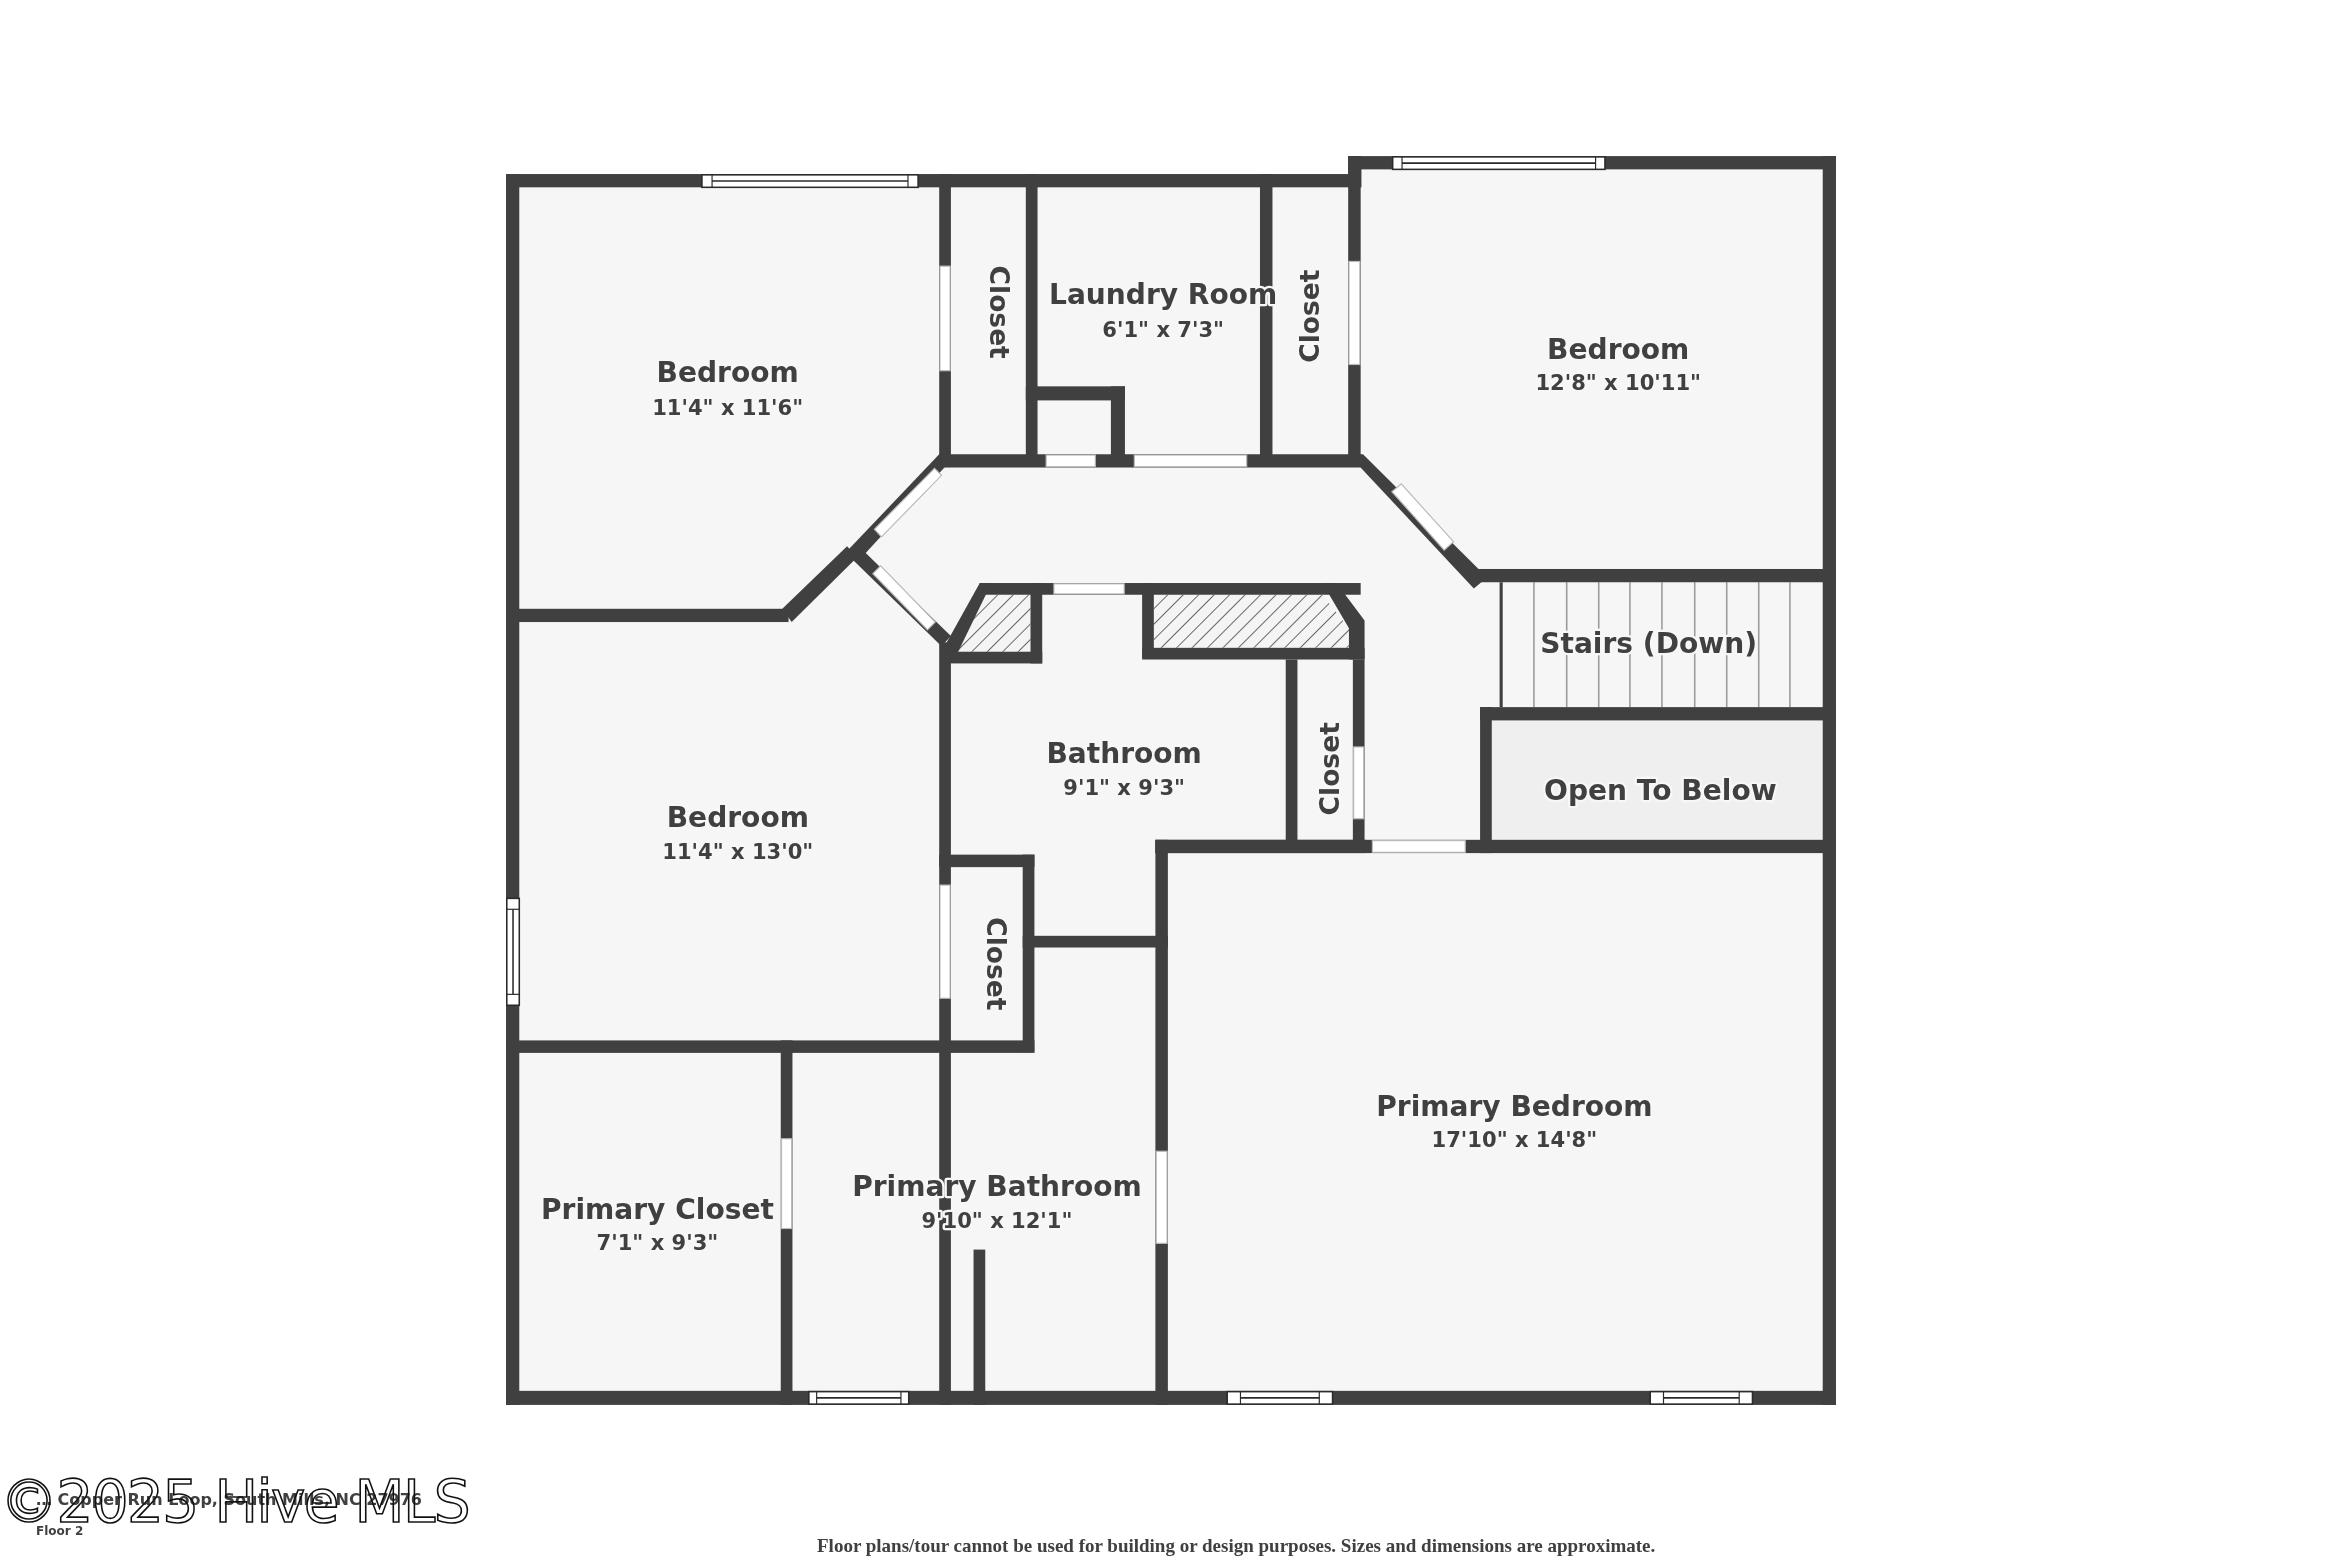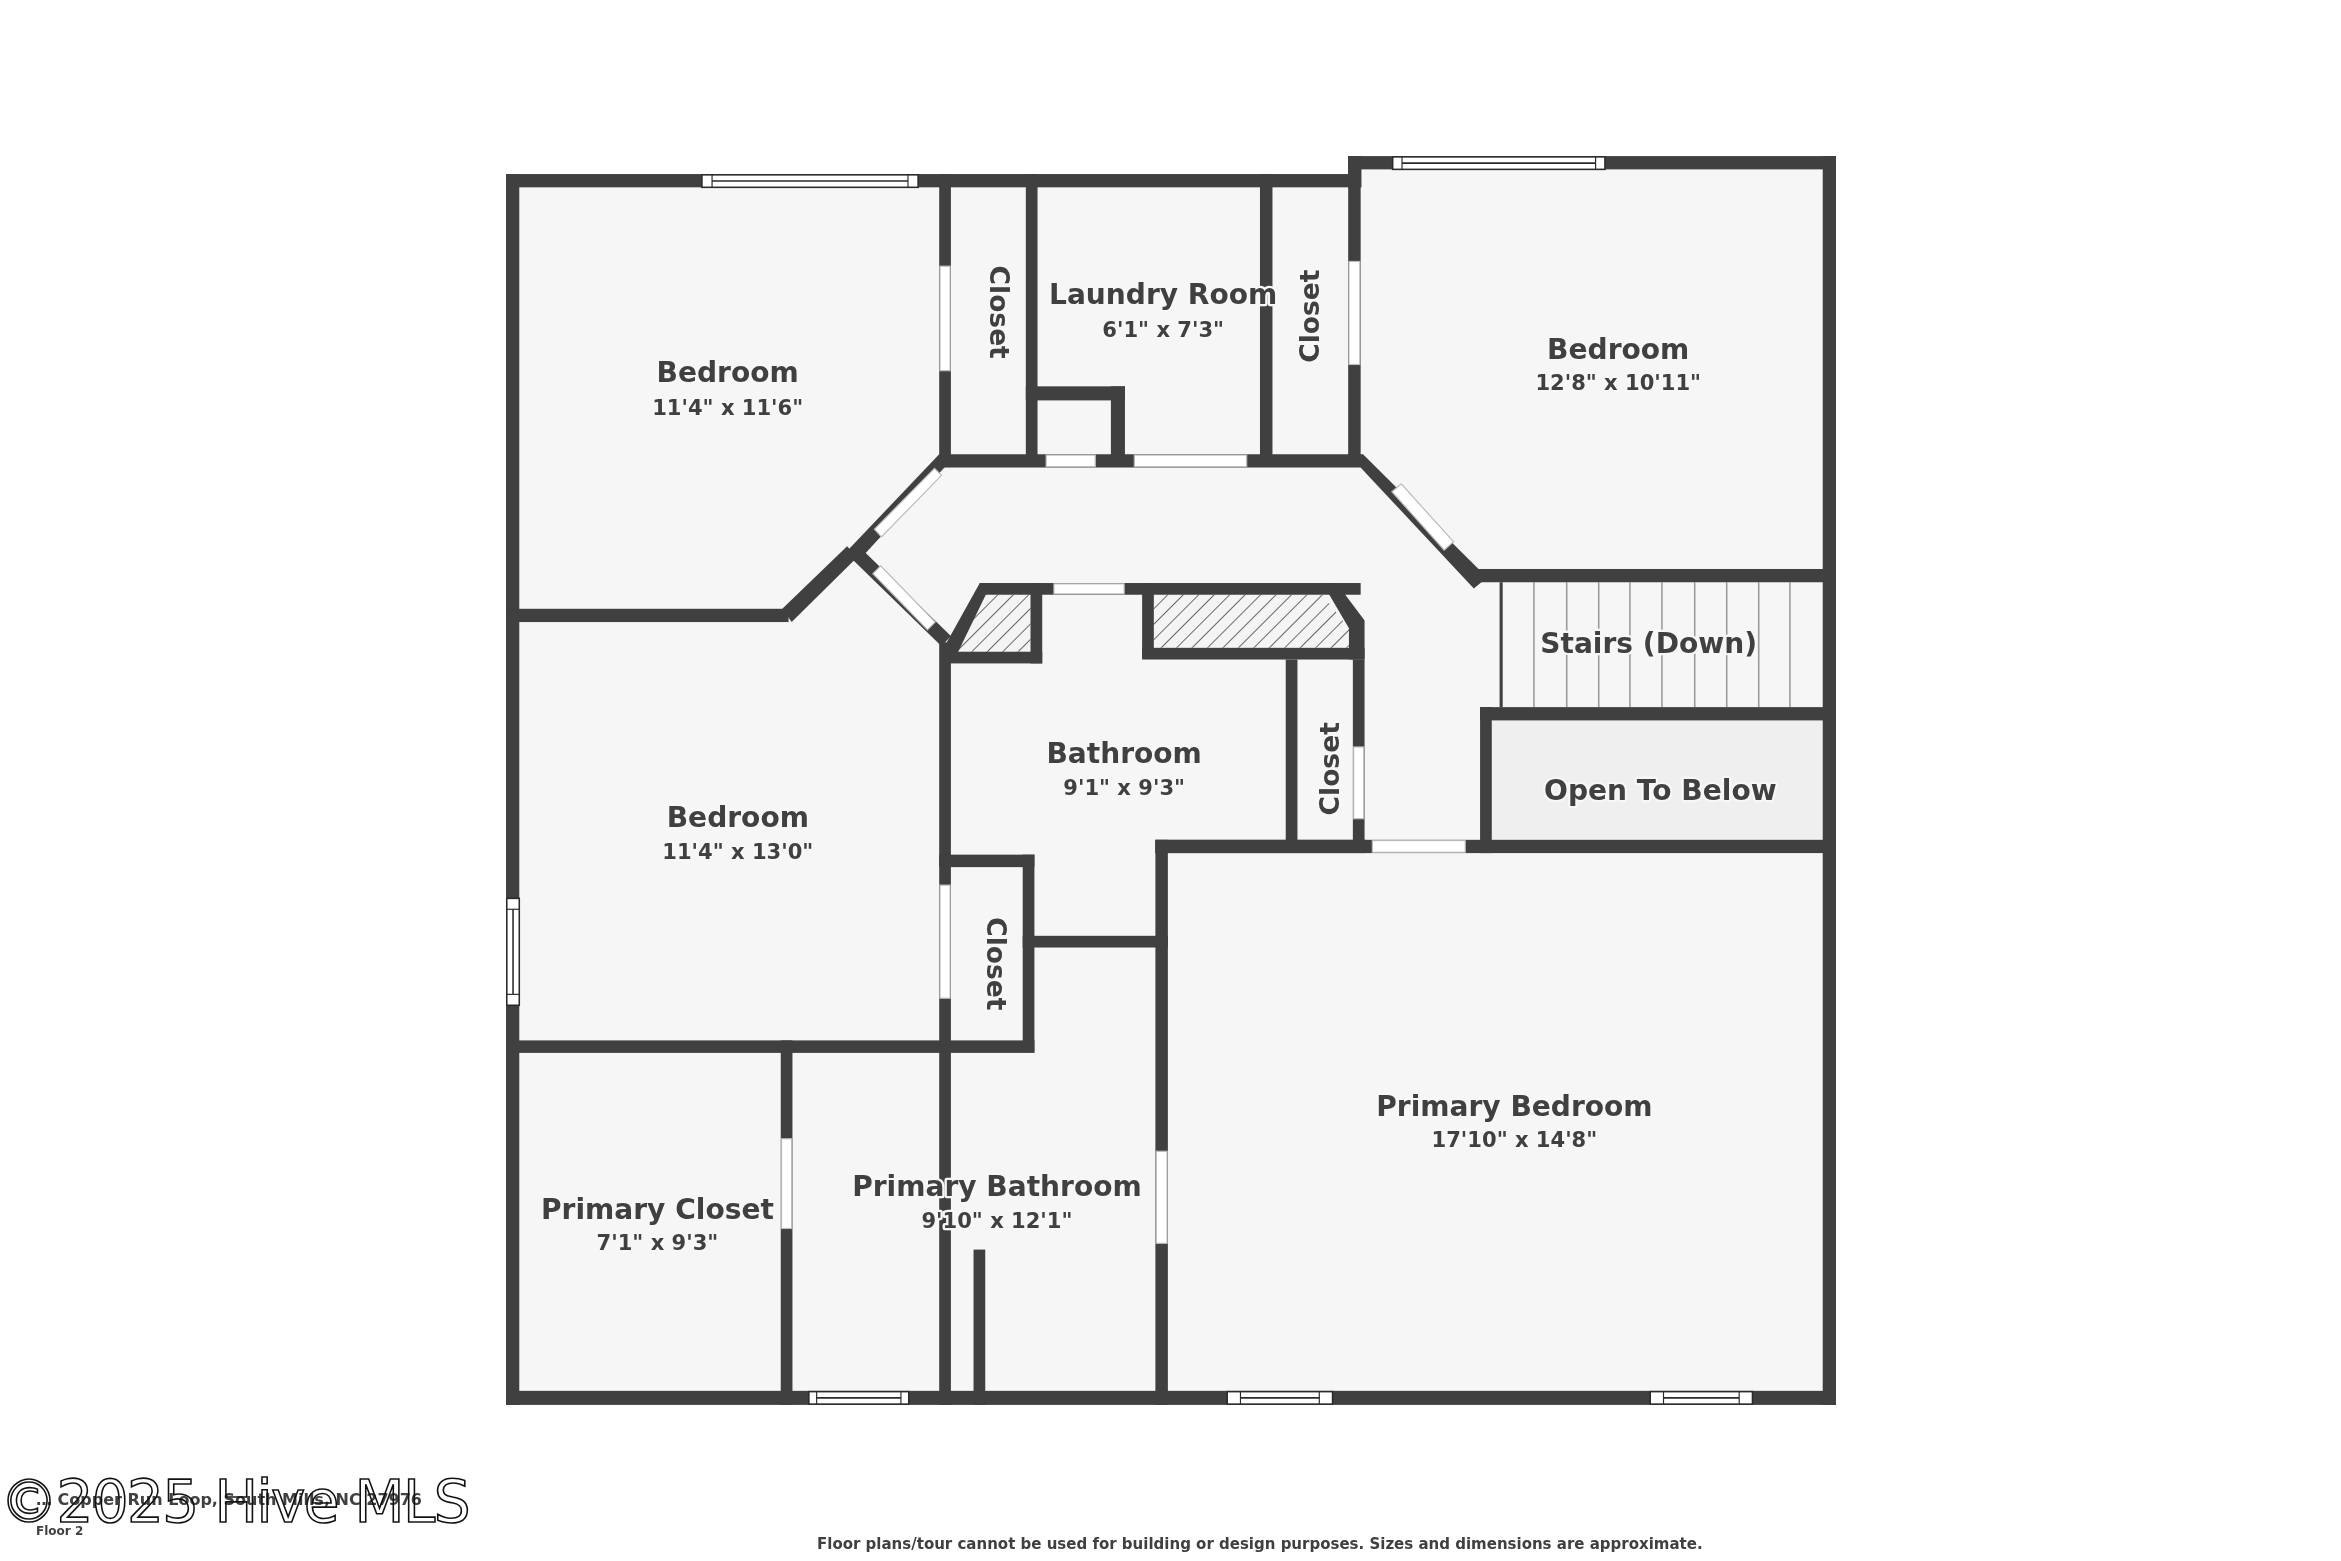--- a/index.html
+++ b/index.html
@@ -11,21 +11,21 @@
   .door{fill:#ffffff;stroke:#b9b9b9;stroke-width:1.5;}
   .win{fill:#ffffff;stroke:#2a2a2a;stroke-width:2;}
   .tread{stroke:#9a9a9a;stroke-width:2;}
   .lbl{fill:#404040;font-weight:bold;text-anchor:middle;paint-order:stroke;stroke:#f7f7f7;stroke-width:6px;stroke-linejoin:round;}
   .name{font-size:36px;}
   .dim{font-size:27px;}
   .vname{font-size:34px;}
   .footer{position:absolute;color:#404040;font-weight:bold;white-space:nowrap;}
   .addr{left:36px;top:1490px;font-size:16px;}
   .floorlbl{left:36px;top:1524px;font-size:12px;}
-  .disclaimer{left:817px;top:1535px;font-size:15px;}
+  .disclaimer{left:817px;top:1535px;font-size:19px;font-family:Liberation Serif, serif;}
   .wm{position:absolute;left:0;top:1468px;font-family:"DejaVu Sans","Liberation Sans",sans-serif;font-size:58px;font-weight:normal;color:transparent;-webkit-text-stroke:1.6px #111;letter-spacing:-1.6px;white-space:nowrap;}
 </style>
 </head>
 <body>
 
 <svg id="plan" width="2342" height="1561" viewBox="0 0 3000 2000">
   <defs>
     <pattern id="hatch" patternUnits="userSpaceOnUse" width="14" height="14" patternTransform="rotate(45)">
       <rect width="14" height="14" fill="#f4f4f4"></rect>
       <line x1="0" y1="0" x2="0" y2="14" stroke="#404040" stroke-width="2"></line>

